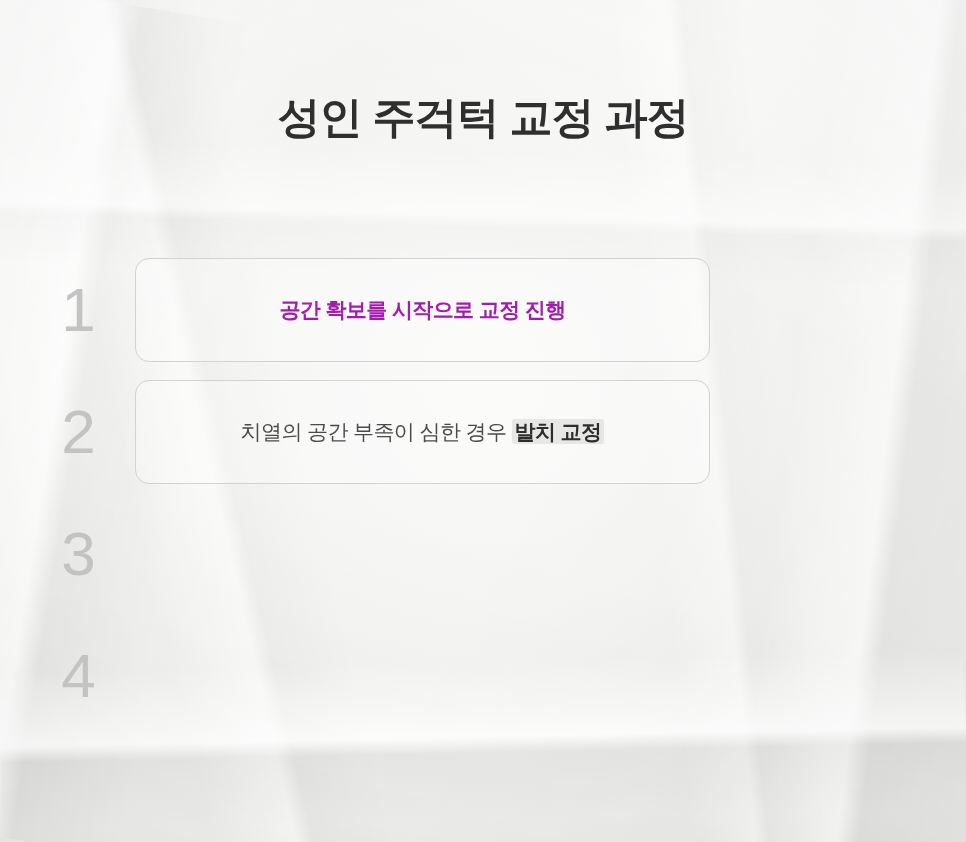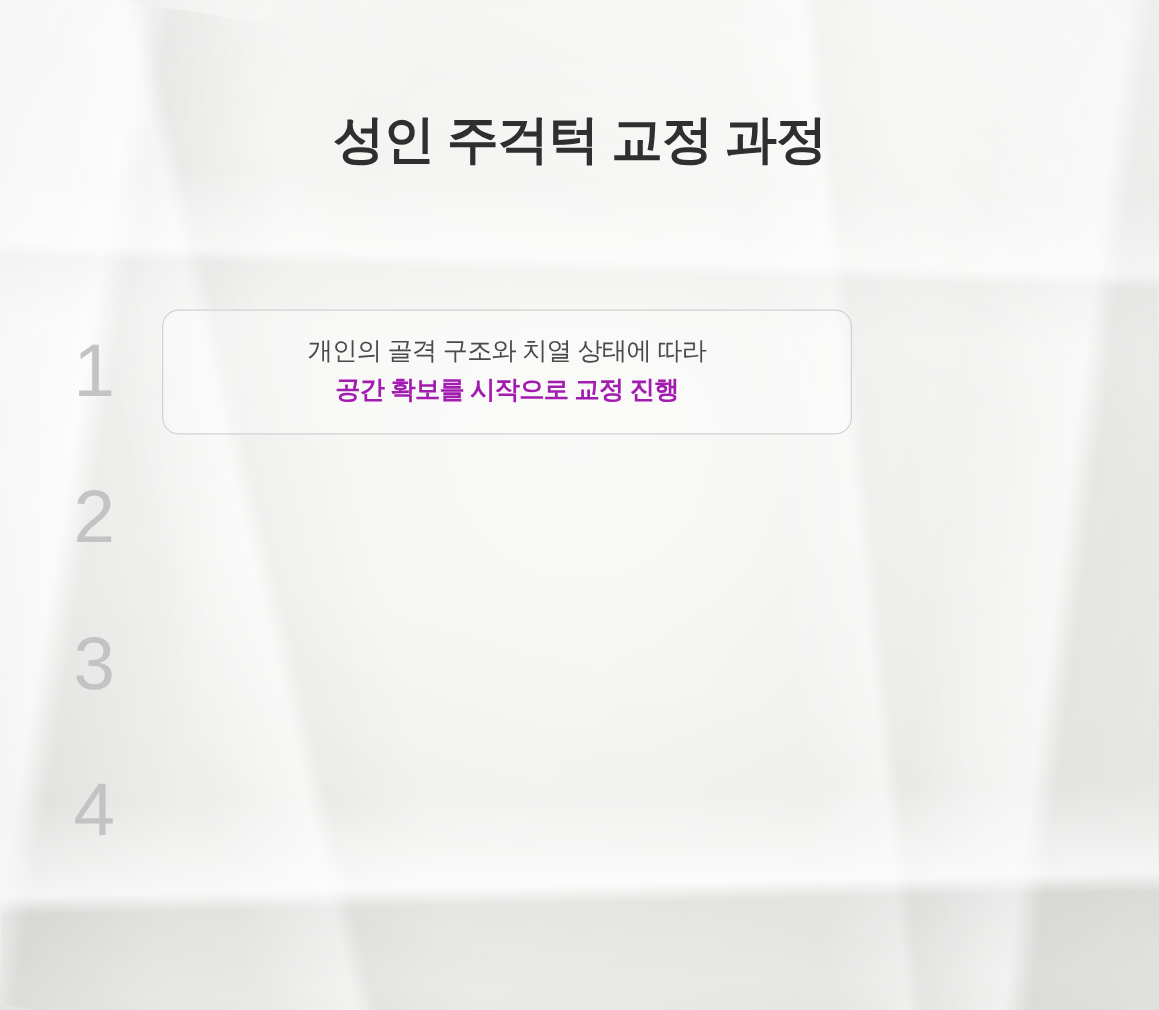--- a/index.html
+++ b/index.html
@@ -143,27 +143,29 @@
 
 <div class="content">
 
   <div class="page-title">성인 주걱턱 교정 과정</div>
 
   <div class="steps">
 
     <div class="step-row">
       <div class="step-number">1</div>
       <div class="step-box">
-        <div class="line">개인의 골격 구조와 치열 상태에 따라</div>
         <div class="line bold">공간 확보를 시작으로 교정 진행</div>
       </div>
     </div>
 
     <div class="step-row">
       <div class="step-number">2</div>
+      <div class="step-box">
+        <div class="line"><span>치열의 공간 부족이 심한 경우 </span><span class="hl">발치 교정</span></div>
+      </div>
     </div>
 
     <div class="step-row">
       <div class="step-number">3</div>
     </div>
 
     <div class="step-row">
       <div class="step-number">4</div>
     </div>
 

